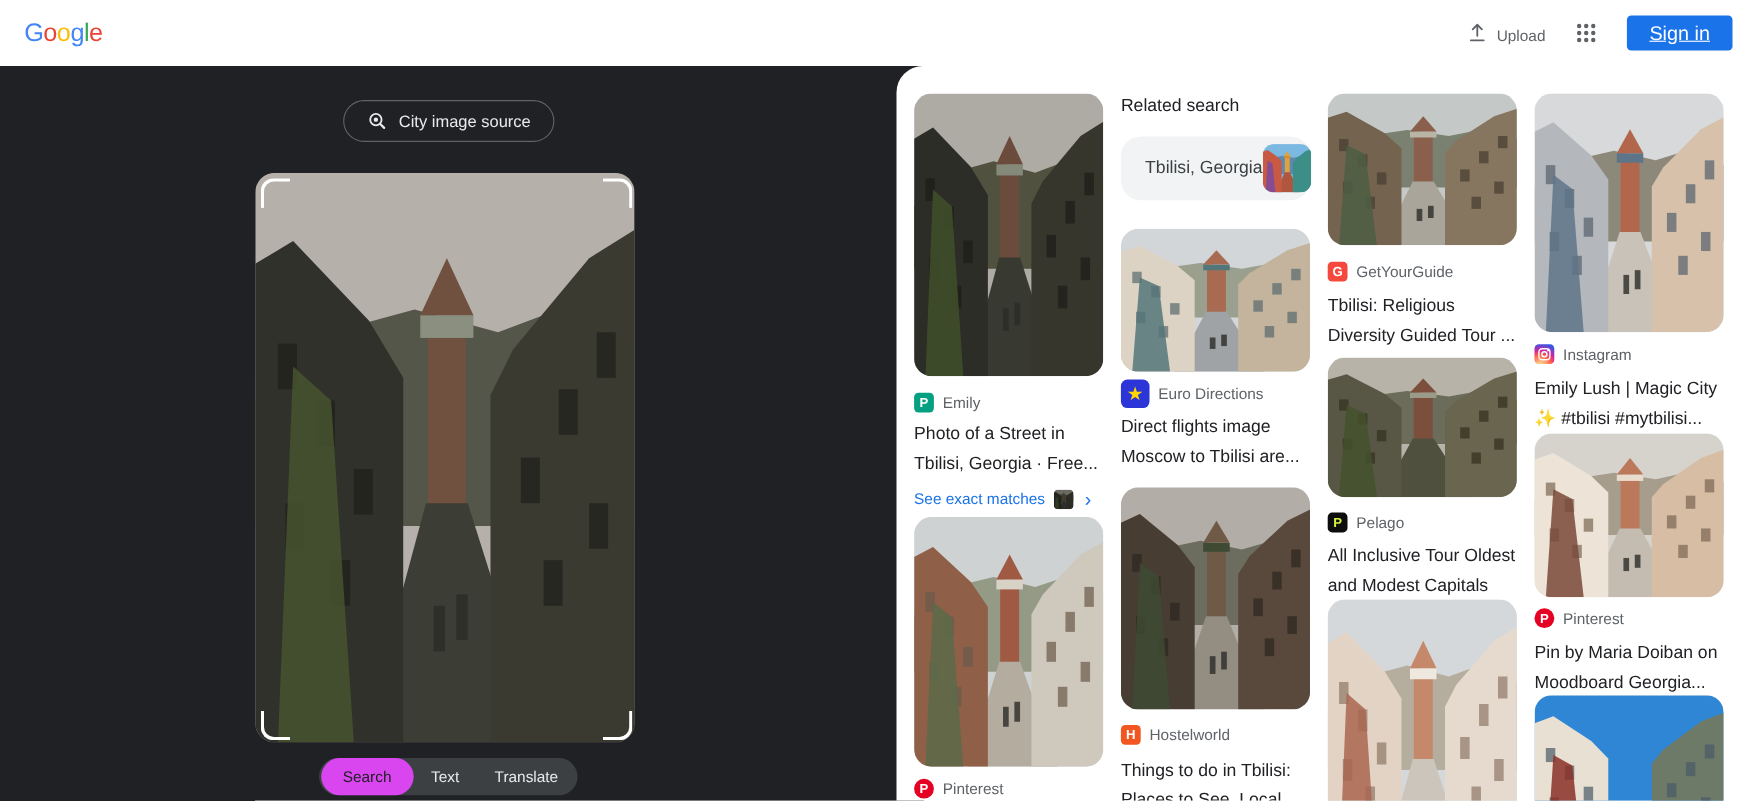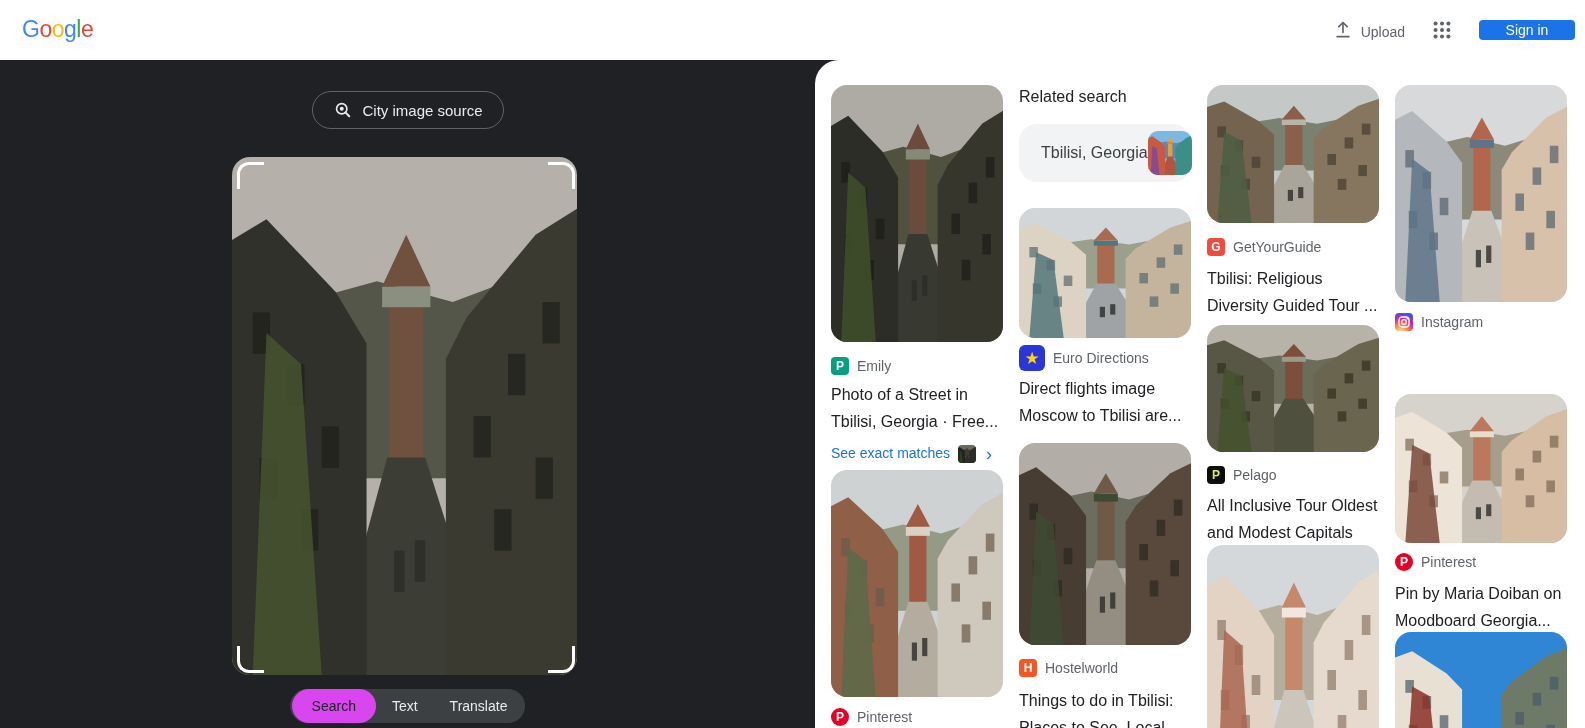--- a/index.html
+++ b/index.html
@@ -6,22 +6,22 @@
   body{
     width:1585px;height:728px;overflow:hidden;position:relative;
     font-family:"Liberation Sans","DejaVu Sans",sans-serif;
     background:#ffffff;
   }
   
   .topbar{position:absolute;left:0;top:0;width:1585px;height:60px;background:#fff;z-index:30;}
   .logo{position:absolute;left:22px;top:15px;font-size:23px;font-weight:500;letter-spacing:-0.5px;line-height:28px;}
   .top-right{position:absolute;right:10px;top:0;height:60px;display:flex;align-items:center;gap:26px;}
   .upload{display:flex;align-items:flex-end;gap:8px;color:#5f6368;font-size:14px;cursor:pointer;}
-  .signin{background:#1a73e8;color:#fff;font-size:14px;font-weight:500;border:none;border-radius:4px;
-          width:96px;height:20px;display:flex;align-items:center;justify-content:center;cursor:pointer;}
+  .signin{background:#1a73e8;color:#fff;font-size:18px;font-weight:500;border:none;border-radius:4px;
+          width:96px;height:32px;display:flex;align-items:center;justify-content:center;cursor:pointer;text-decoration:underline;}
   
   .dark-bg{position:absolute;left:0;top:60px;width:840px;height:668px;background:#202124;}
   .lens-panel{position:absolute;left:0;top:60px;width:815px;height:668px;}
   .find-btn{position:absolute;left:50%;transform:translateX(-50%);top:31px;height:38px;
       display:flex;align-items:center;gap:10px;padding:0 20px;border:1px solid #5f6368;border-radius:20px;
       color:#e8eaed;font-size:15px;background:transparent;cursor:pointer;white-space:nowrap;}
   .qwrap{position:absolute;left:232px;top:97px;width:345px;height:518px;border-radius:18px;overflow:hidden;}
   .ck{position:absolute;width:24px;height:24px;z-index:5;}
   .ck.tl{left:237px;top:102px;border-left:3.5px solid #fff;border-top:3.5px solid #fff;border-top-left-radius:12px;}
   .ck.tr{left:548px;top:102px;border-right:3.5px solid #fff;border-top:3.5px solid #fff;border-top-right-radius:12px;}
@@ -431,20 +431,21 @@
     <div class="item srcrow" style="top:253px">
       <span class="fav ig-grad">
         <svg width="18" height="18" viewBox="0 0 18 18" fill="none">
           <rect x="4" y="4" width="10" height="10" rx="3" stroke="#fff" stroke-width="1.3"></rect>
           <circle cx="9" cy="9" r="2.3" stroke="#fff" stroke-width="1.3"></circle>
           <circle cx="12.3" cy="5.7" r="0.9" fill="#fff"></circle>
         </svg>
       </span>
       <span class="srclabel">Instagram</span>
     </div>
+    <div class="item title" style="top:280px">Emily Lush | Magic City ✨ #tbilisi #mytbilisi...</div>
     <div class="item imgcard" style="top:334px;height:149px">
       <div class="scene">
           <svg viewBox="0 0 100 100" preserveAspectRatio="none" style="width: 100%; height: 100%; display: block;">
             <rect x="0" y="0" width="100" height="100" fill="#d6d3cd"></rect>
             <path d="M0 40 L20 28 42 24 64 28 84 23 100 30 L100 62 L0 62 Z" fill="#a69d8c"></path>
             <rect x="45.5" y="28" width="10" height="38" fill="#bb785a"></rect>
             <rect x="43.5" y="25" width="14" height="4" fill="#e8dccd"></rect>
             <path d="M43.5 25 L57.5 25 L50.5 15 Z" fill="#bb785a"></path>
             <path d="M28 100 L45 58 L56 58 L76 100 Z" fill="#c4bcb0"></path>
             <path d="M0 100 L0 16 L10 12 L30 26 L39 36 L39 100 Z" fill="#ede4d7"></path>

